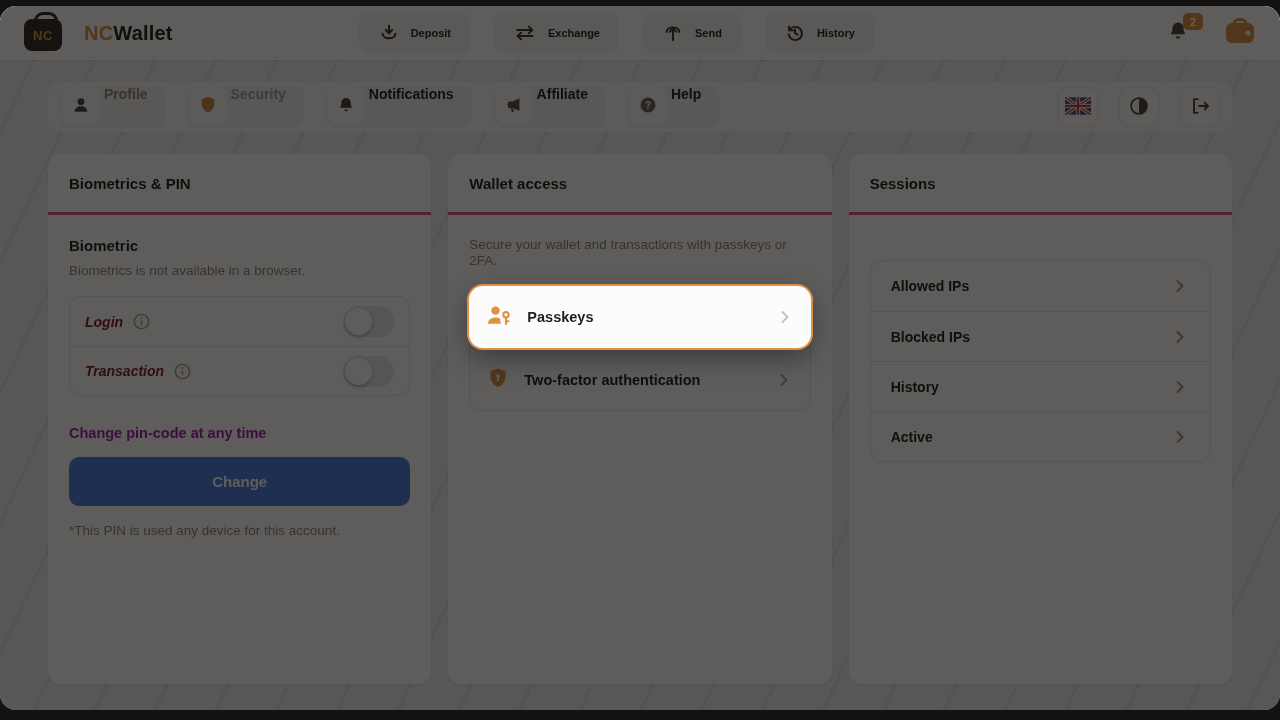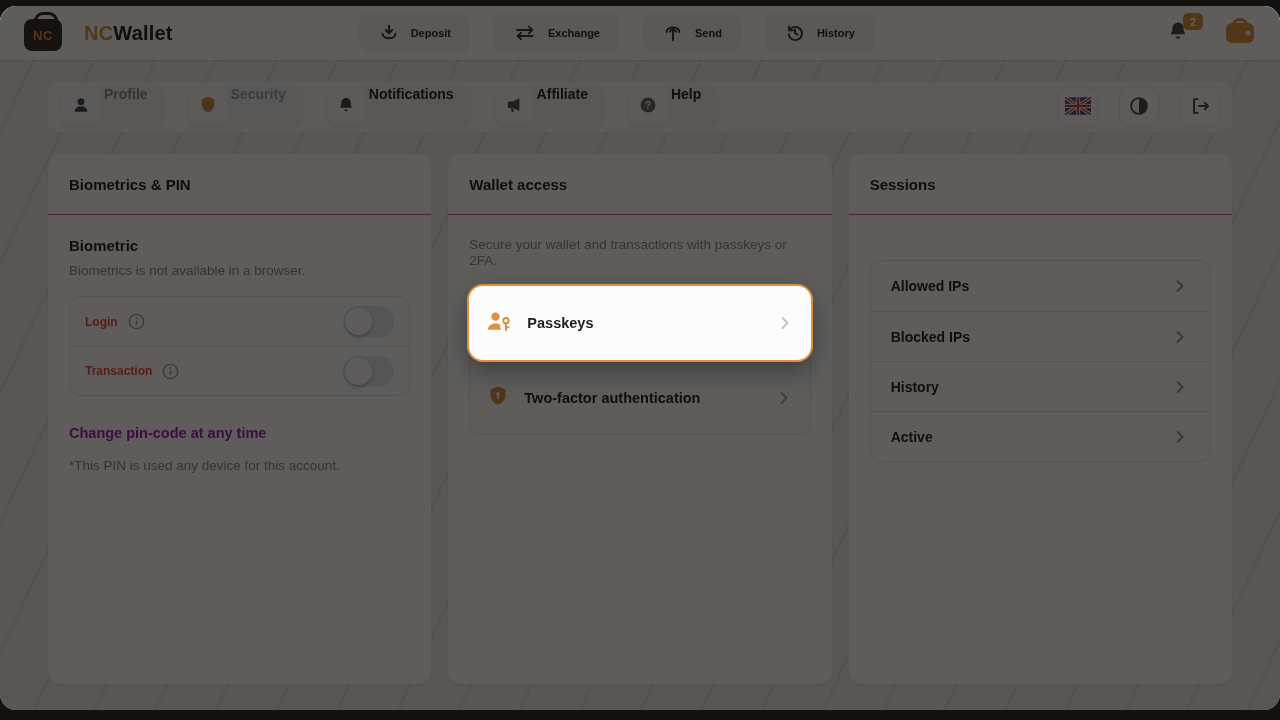--- a/index.html
+++ b/index.html
@@ -74,35 +74,35 @@
   
   .grid{
     margin:22px 48px 0; display:grid; grid-template-columns:1fr 1fr 1fr; gap:17px;
   }
   .card{
     background:#ffffff; border-radius:13px; height:530px; overflow:hidden;
     box-shadow:0 1px 3px rgba(0,0,0,0.05);
   }
   .card-header{
     height:61px; display:flex; align-items:center; padding:0 21px;
-    border-bottom:1px solid #ec4899;
+    border-bottom:3px solid #ec4899;
   }
   .card-title{ font-size:15px; font-weight:700; color:#201d19; }
   .card-body{ padding:22px 21px; }
 
   .sec-heading{ font-size:15px; font-weight:700; color:#201d19; }
   .muted{ font-size:13.5px; color:#8e867d; line-height:16px; margin-top:9px; }
 
   
   .group{ border:1px solid #e7e5e2; border-radius:12px; margin-top:17px; }
   .g-row{
     height:49px; display:flex; align-items:center; padding:0 15px; gap:7px; cursor:pointer;
   }
   .g-row + .g-row{ border-top:1px solid #e7e5e2; }
-  .g-label{ font-size:12px; font-weight:700; color:#ef4444; }
+  .g-label{ font-size:14px; font-weight:700; color:#7f1d1d;font-style:italic; }
   .info{ display:flex; margin-left:3px; }
   .toggle{
     margin-left:auto; width:51px; height:31px; border-radius:16px; background:#e8e7e9;
     position:relative; cursor:pointer;
   }
   .toggle .knob{
     position:absolute; top:2px; left:2px; width:27px; height:27px; border-radius:50%;
     background:#ffffff; box-shadow:0 2px 4px rgba(0,0,0,0.25);
   }
 
@@ -110,21 +110,21 @@
   .primary-btn{
     margin-top:16px; width:100%; height:49px; border:none; border-radius:10px;
     background:#4a7ce0; color:#ffffff; font-family:inherit; font-size:15px; font-weight:700;
     cursor:pointer;
   }
   .footnote{ margin-top:17px; }
 
   
   .wa-group{ margin-top:17px; border:1px solid #e7e5e2; border-radius:14px; }
   .wa-row{
-    height:74px; display:flex; align-items:center; gap:14px; padding:12px 16px; cursor:pointer;
+    height:62px; display:flex; align-items:center; gap:14px; padding:12px 16px; cursor:pointer;
   }
   .wa-row .chev{ margin-left:auto; display:flex; }
   .wa-label{ font-size:14.5px; font-weight:700; color:#211e1a; }
   .spotlight{
     position:relative; z-index:60; background:#fcfcfc; border-radius:14px;
     margin:-1px -1px 0 -1px;
     box-shadow:0 0 0 2px #dd9142, 0 10px 26px rgba(0,0,0,0.38);
   }
   .wa-row.second{ border-top:1px solid #e7e5e2; }
 
@@ -331,20 +331,21 @@
                   <circle cx="10" cy="6" r="1.2"></circle>
                 </svg>
             </span>
             <span class="toggle">
                 <span class="knob"></span>
               </span>
           </div>
         </div>
 
         <div class="pin-heading">Change pin-code at any time</div>
+        <button class="primary-btn">Change</button>
         <p class="muted footnote">*This PIN is used any device for this account.</p>
       </div>
     </section>
 
     <section class="card">
       <div class="card-header">
         <span class="card-title">Wallet access</span>
       </div>
       <div class="card-body">
         <p class="muted" style="margin-top:0;">Secure your wallet and transactions with passkeys or 2FA.</p>

